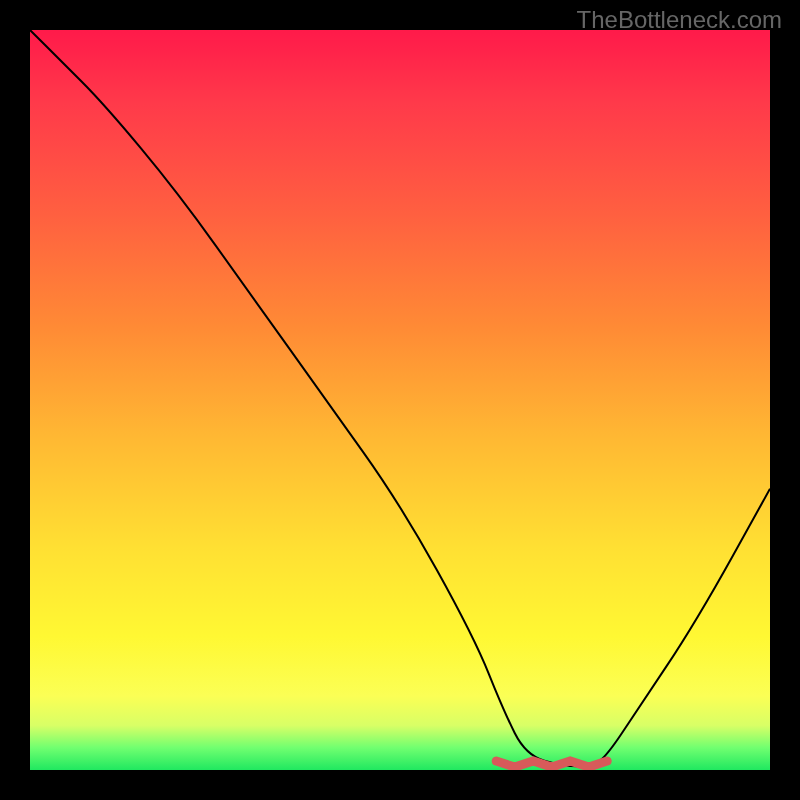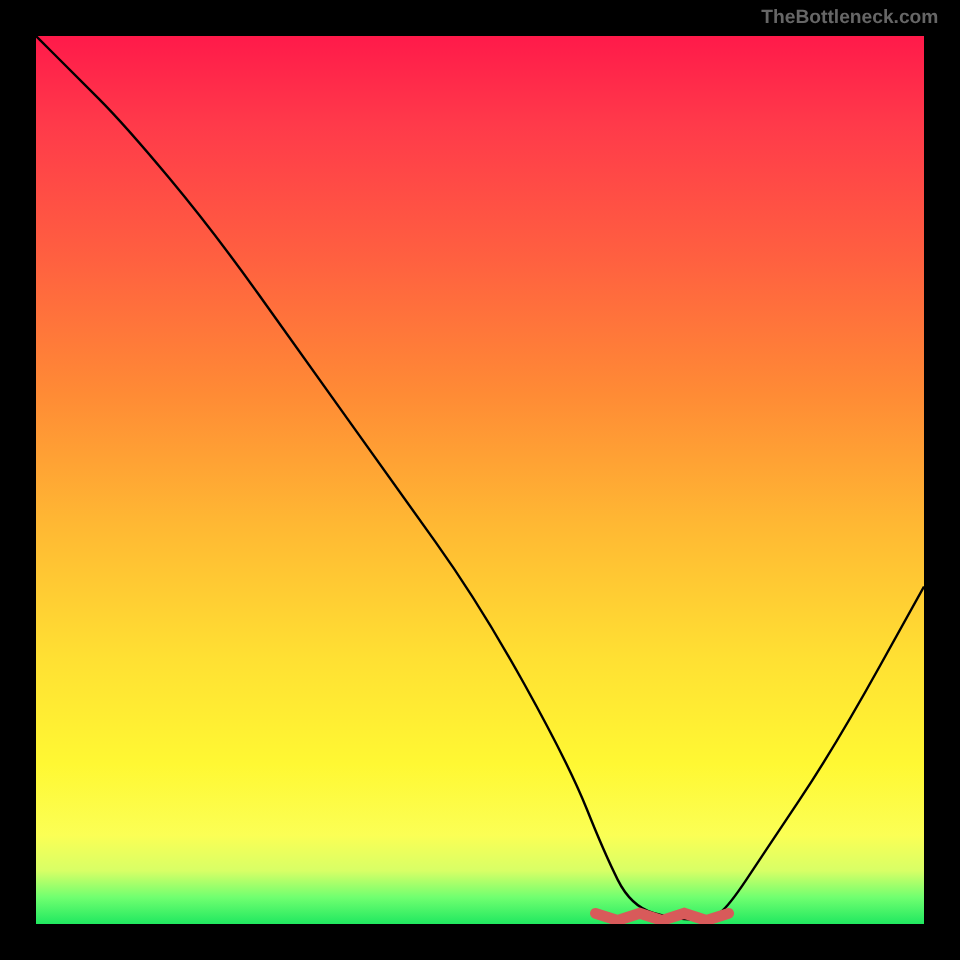--- a/index.html
+++ b/index.html
@@ -9,22 +9,22 @@
     height: 800px;
     background: #000;
     position: relative;
     font-family: Arial, sans-serif;
   }
   .watermark {
     position: absolute;
     top: 6px;
     right: 18px;
     color: #666;
-    font-size: 16px;
-    font-weight: bold;
+    font-size: 24px;
+    font-weight: normal;
     z-index: 10;
   }
   .plot-area {
     position: absolute;
     left: 30px;
     top: 30px;
     width: 740px;
     height: 740px;
   }
   .gradient-bg {

